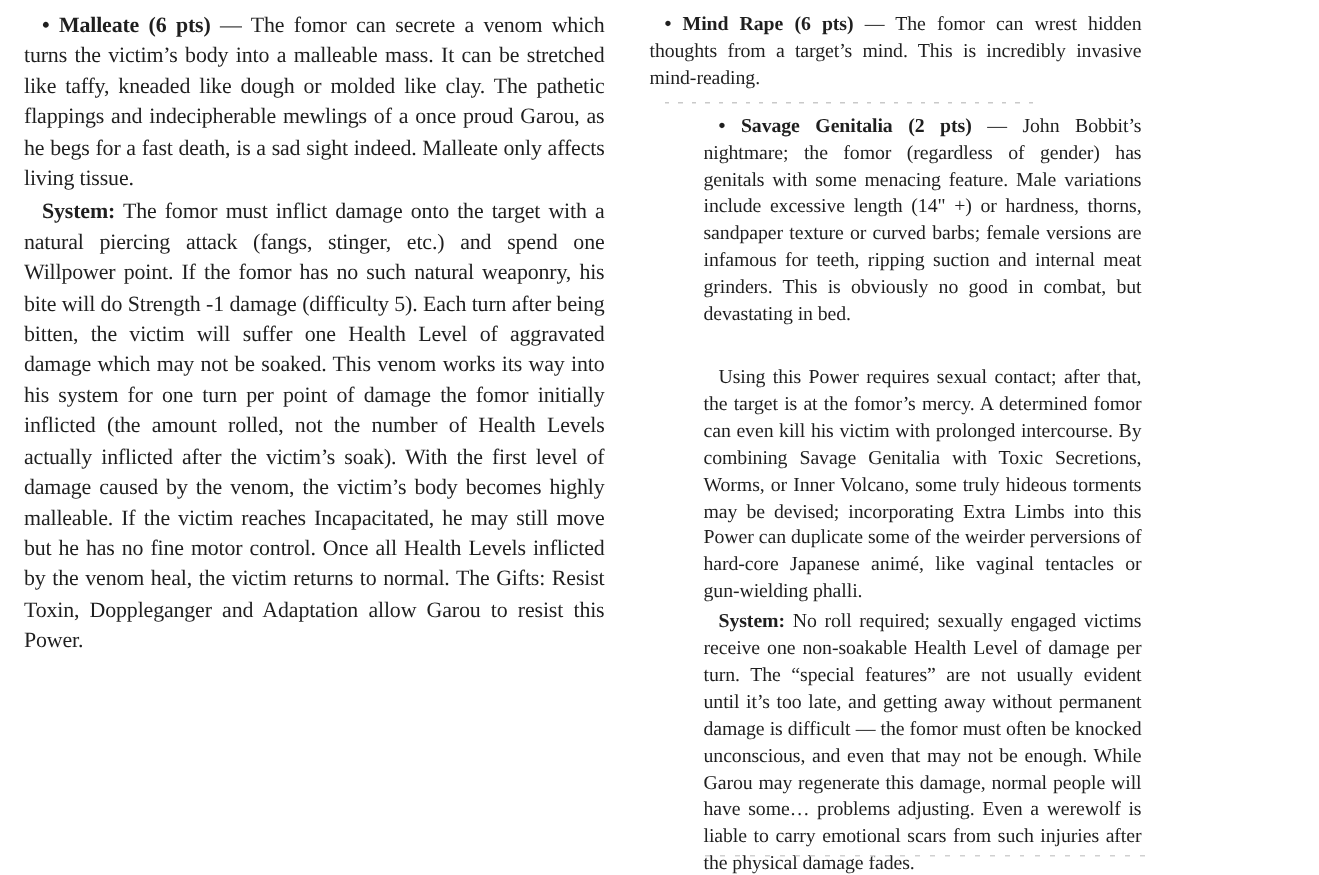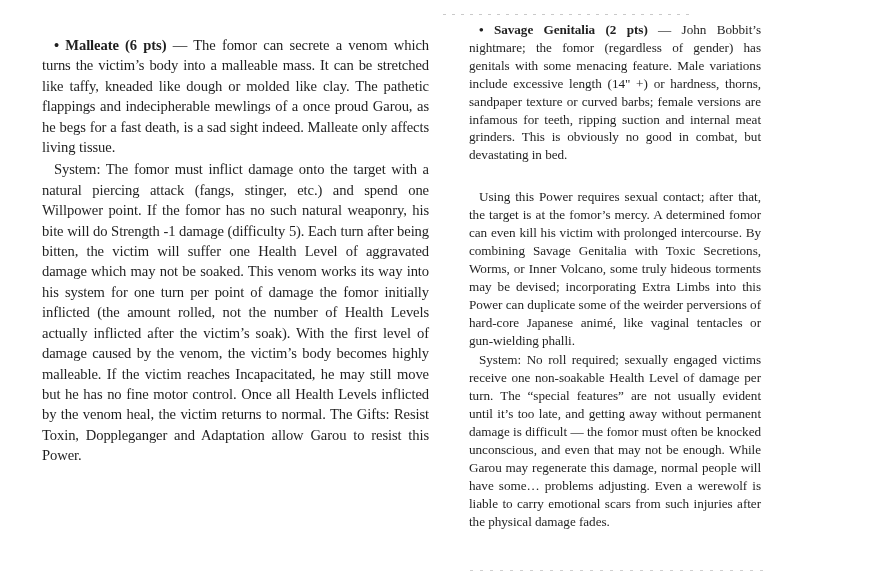--- a/index.html
+++ b/index.html
@@ -2,28 +2,28 @@
 <html><head>
   <meta charset="utf-8">
   <style>
     html, body { margin: 0; padding: 0; background: #ffffff; }
     body {
       width: 879px; height: 583px; overflow: hidden; position: relative;
       font-family: "Liberation Serif", "DejaVu Serif", serif;
       color: #1f1f1f;
     }
     .col { position: absolute; top: 0; }
-    .col-left { left: 42px; width: 387px; top: 7px; margin-top: 28px; }
+    .col-left { left: 16px; width: 387px; top: 7px; }
     .col-right { left: 433px; width: 328px; top: 7px; }
     p { margin: 0; text-align: justify; font-size: 14.6px; line-height: 20.4px; letter-spacing: -0.1px; }
     .col-right p { font-size: 13.2px; line-height: 17.9px; letter-spacing: -0.05px; }
     .indent { text-indent: 12px; }
     .col-right .indent { text-indent: 10px; }
     .head { font-weight: bold; }
-    .sys { font-weight: normal; }
+    .sys { font-weight: bold; }
     .gap-sm { margin-top: 2px; }
     .gap-lg { margin-top: 24px; }
     .gap-sys { margin-top: 2px; }
     .shift { padding-left: 4px; margin-left: 32px; }
     .faint-rule {
       height: 1px; margin: 7px 0 0 10px; width: 250px;
       background: repeating-linear-gradient(90deg, #c9c9c9 0 3px, transparent 3px 9px);
     }
     .faint-rule-bottom {
       position: absolute; left: 470px; top: 570px; width: 300px; height: 1px;
@@ -37,20 +37,24 @@
   <p class="indent">
     <span class="head">•</span>
     <span class="head">Malleate (6 pts)</span><span> — The fomor can secrete a venom which turns the victim’s body into a malleable mass. It can be stretched like taffy, kneaded like dough or molded like clay. The pathetic flappings and indecipherable mewlings of a once proud Garou, as he begs for a fast death, is a sad sight indeed. Malleate only affects living tissue.</span>
   </p>
   <p class="indent gap-sys">
     <span class="sys">System:</span><span> The fomor must inflict damage onto the target with a natural piercing attack (fangs, stinger, etc.) and spend one Willpower point. If the fomor has no such natural weaponry, his bite will do Strength -1 damage (difficulty 5). Each turn after being bitten, the victim will suffer one Health Level of aggravated damage which may not be soaked. This venom works its way into his system for one turn per point of damage the fomor initially inflicted (the amount rolled, not the number of Health Levels actually inflicted after the victim’s soak). With the first level of damage caused by the venom, the victim’s body becomes highly malleable. If the victim reaches Incapacitated, he may still move but he has no fine motor control. Once all Health Levels inflicted by the venom heal, the victim returns to normal. The Gifts: Resist Toxin, Doppleganger and Adaptation allow Garou to resist this Power.</span>
   </p>
 </div>
 
 <div class="col col-right">
+  <p class="indent">
+    <span class="head">•</span>
+    <span class="head">Mind Rape (6 pts)</span><span> — The fomor can wrest hidden thoughts from a target’s mind. This is incredibly invasive mind-reading.</span>
+  </p>
   <div class="faint-rule"></div>
   <p class="indent shift" style="margin-top:6px">
     <span class="head">•</span>
     <span class="head">Savage Genitalia (2 pts)</span><span> — John Bobbit’s nightmare; the fomor (regardless of gender) has genitals with some menacing feature. Male variations include excessive length (14" +) or hardness, thorns, sandpaper texture or curved barbs; female versions are infamous for teeth, ripping suction and internal meat grinders. This is obviously no good in combat, but devastating in bed.</span>
   </p>
   <p class="indent shift gap-lg">Using this Power requires sexual contact; after that, the target is at the fomor’s mercy. A determined fomor can even kill his victim with prolonged intercourse. By combining Savage Genitalia with Toxic Secretions, Worms, or Inner Volcano, some truly hideous torments may be devised; incorporating Extra Limbs into this Power can duplicate some of the weirder perversions of hard-core Japanese animé, like vaginal tentacles or gun-wielding phalli.</p>
   <p class="indent shift gap-sm">
     <span class="sys">System:</span><span> No roll required; sexually engaged victims receive one non-soakable Health Level of damage per turn. The “special features” are not usually evident until it’s too late, and getting away without permanent damage is difficult — the fomor must often be knocked unconscious, and even that may not be enough. While Garou may regenerate this damage, normal people will have some… problems adjusting. Even a werewolf is liable to carry emotional scars from such injuries after the physical damage fades.</span>
   </p>
 </div>

